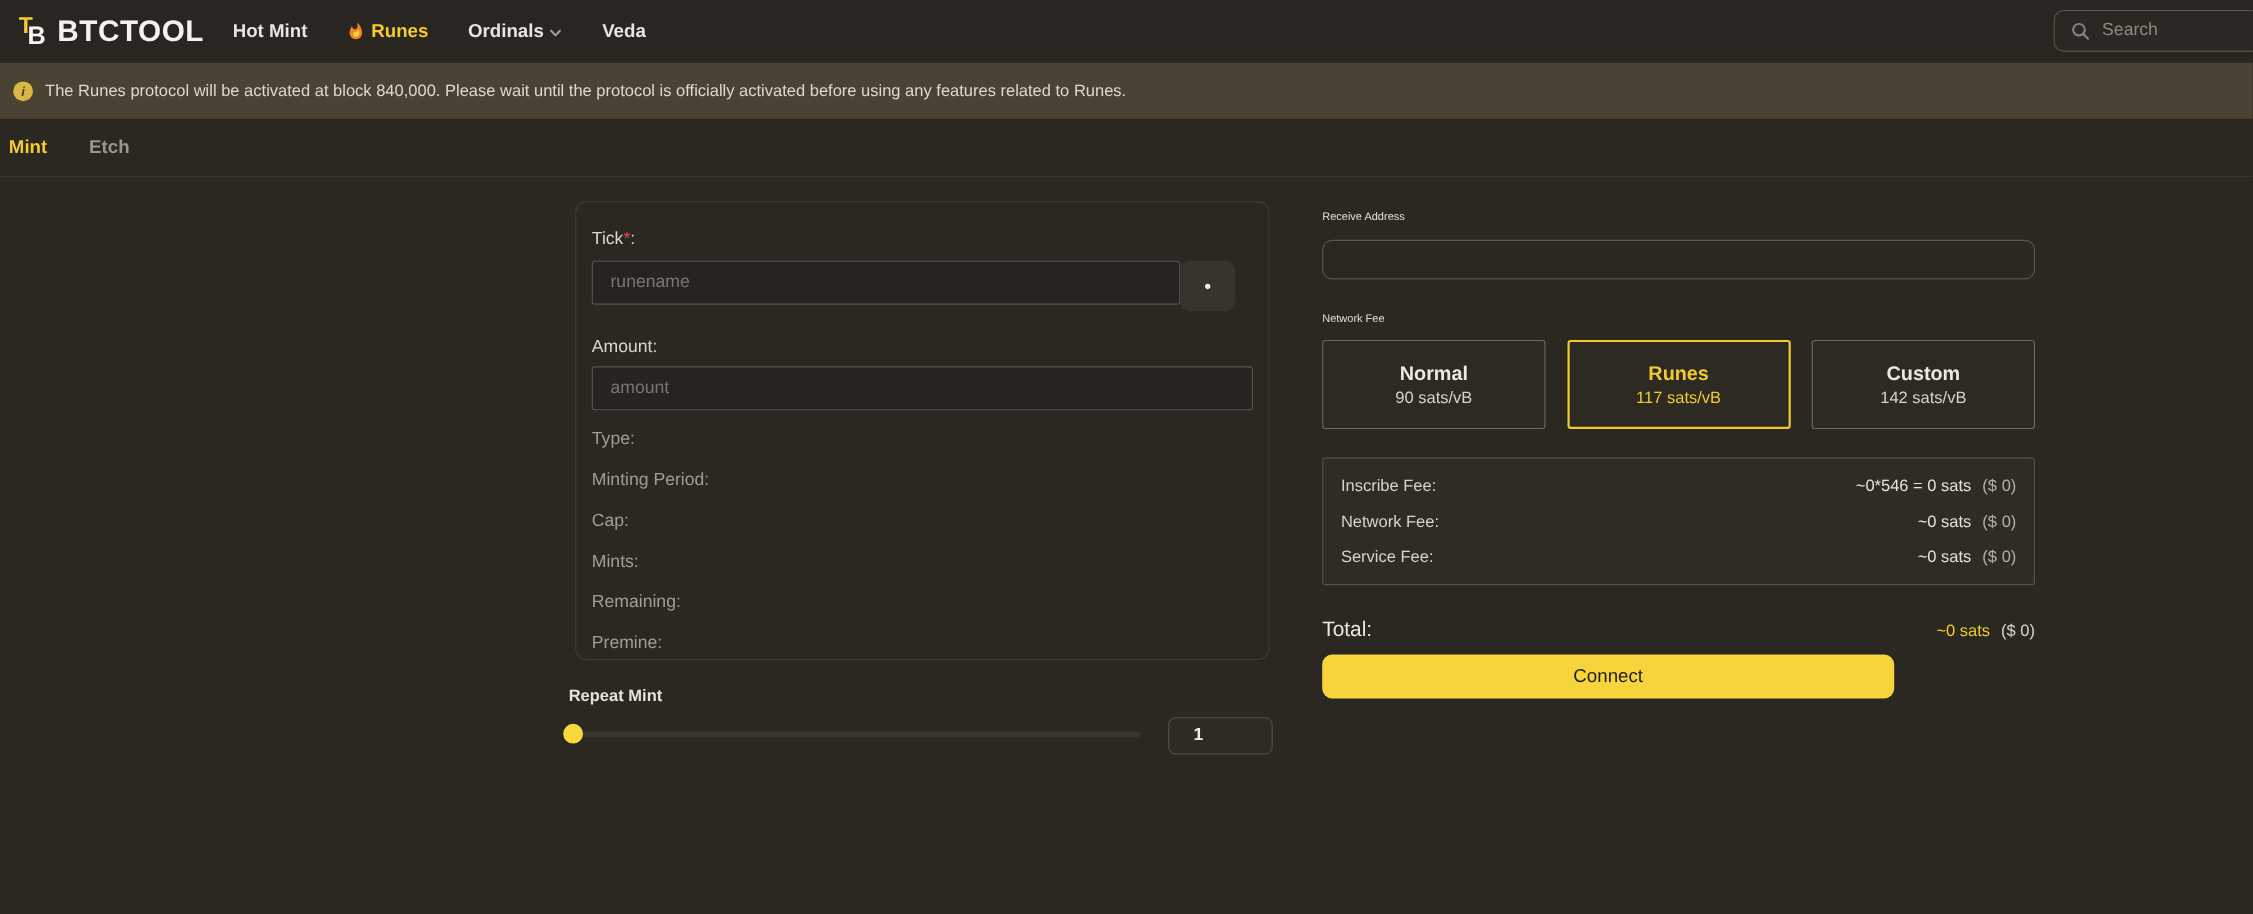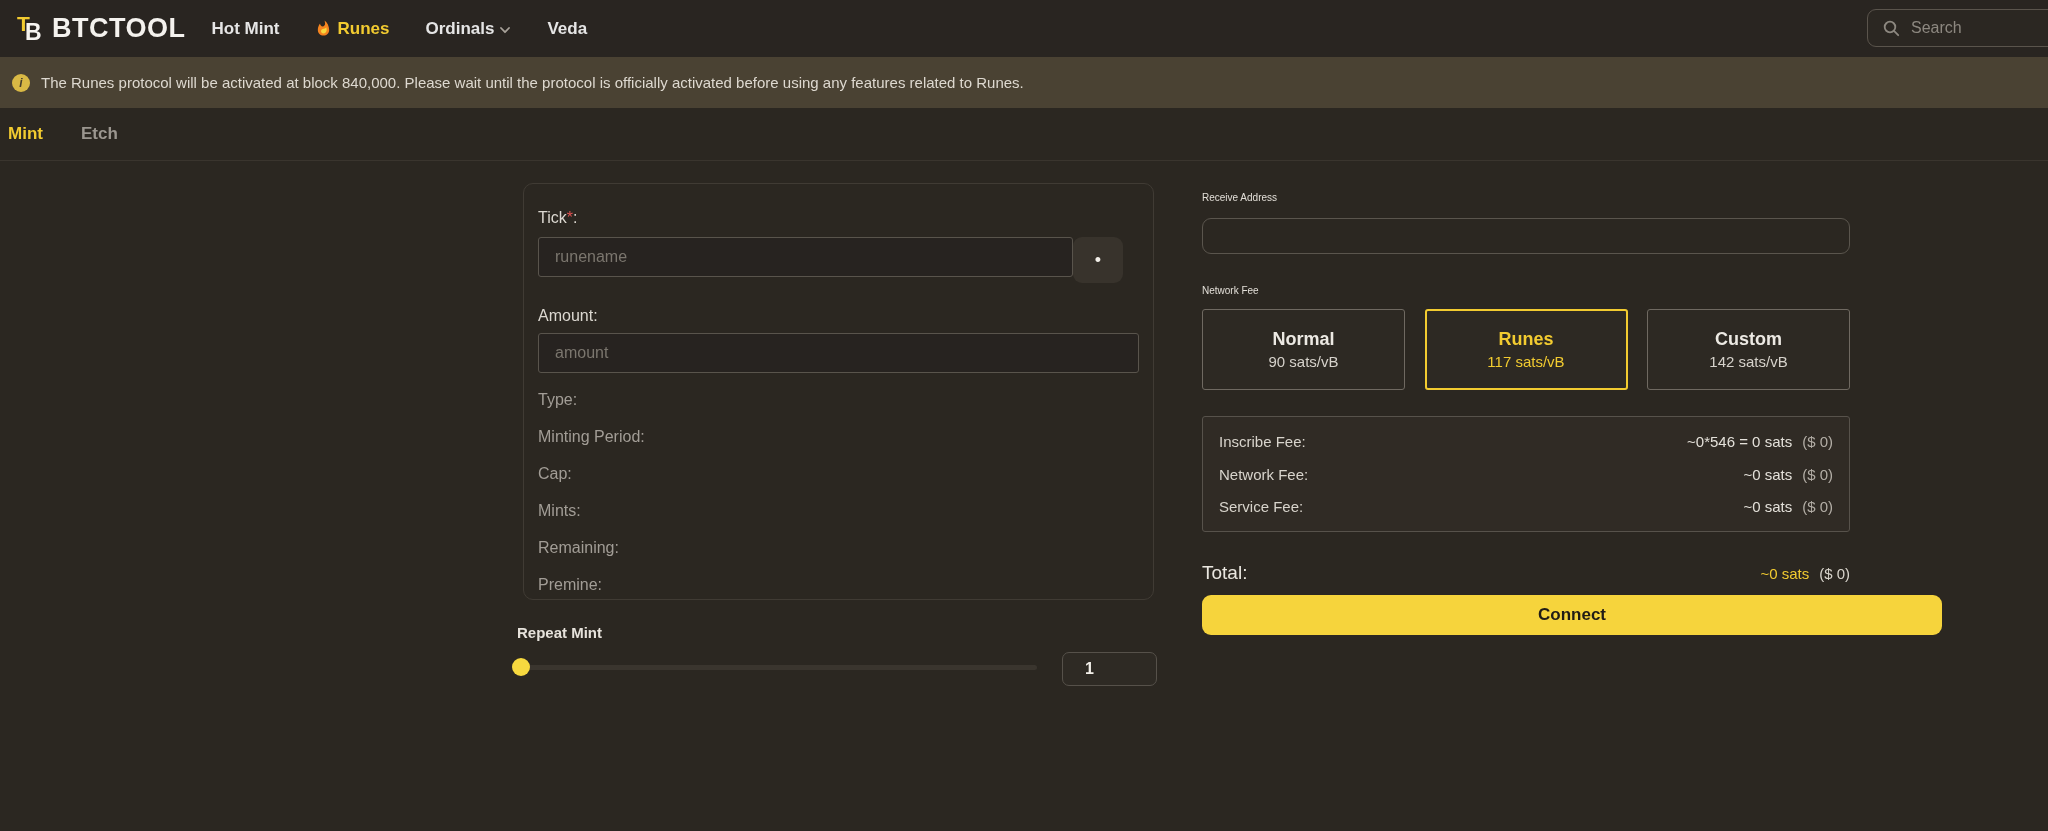--- a/index.html
+++ b/index.html
@@ -119,22 +119,22 @@
   .fee-row .fr-label { color:#d8d4cc; }
   .fee-row .fr-right { display:flex; align-items:center; gap:10px; }
   .fee-row .fr-value { color:#e4e1da; }
   .fee-row .fr-usd { color:#b3aea6; }
   .total-row { margin-top:27px; display:flex; justify-content:space-between; align-items:center; height:28px; }
   .total-label { font-size:19px; color:#eae7e0; }
   .total-right { display:flex; align-items:center; gap:10px; font-size:15px; }
   .total-value { color:#f2cb30; }
   .total-usd { color:#d8d4cc; }
   .connect-btn {
-    margin-top:8px; width:740px; height:40px; background:#f6d43c; border:none;
-    border-radius:9px; color:#201c16; font-size:17px; font-weight:700; cursor:pointer;
+    margin-top:8px; width:520px; height:40px; background:#f6d43c; border:none;
+    border-radius:9px; color:#201c16; font-size:17px; font-weight:400; cursor:pointer;
     font-family:"Liberation Sans", sans-serif;
   }
 </style>
 </head>
 <body>
 
 <div class="navbar">
   <div class="logo">
     <span class="logo-mark">
       <span class="logo-t">T</span>

